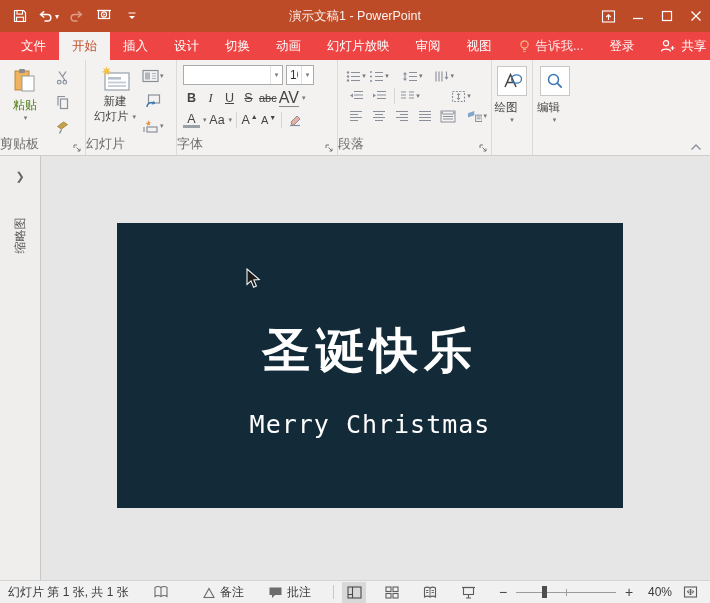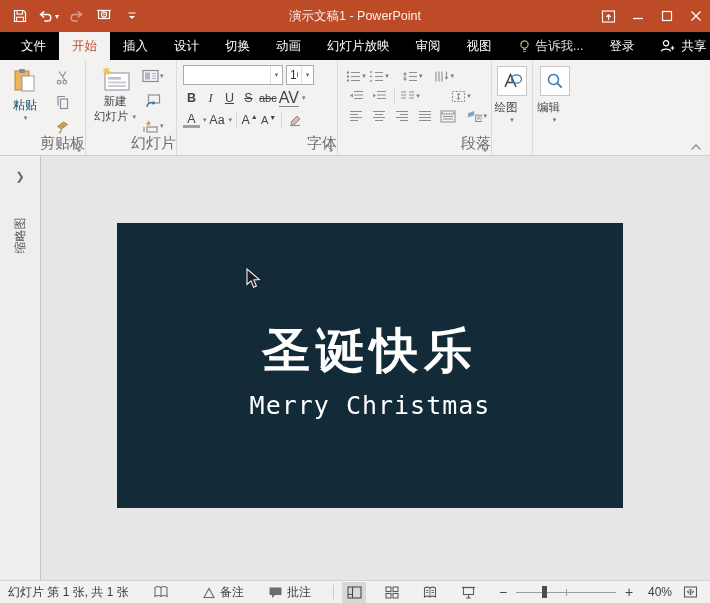--- a/index.html
+++ b/index.html
@@ -11,39 +11,39 @@
   .titlebar { height:32px; background:#BE4B28; display:flex; align-items:center; position:relative; flex:0 0 32px; }
   .qat { display:flex; align-items:center; gap:4px; padding-left:8px; z-index:2; }
   .qat-btn { height:26px; min-width:24px; display:flex; align-items:center; justify-content:center; color:#fff; }
   .qat-btn.dim { opacity:.45; }
   .caret { font-size:8px; color:#fff; margin-left:1px; }
   .win-title { position:absolute; left:0; right:0; text-align:center; font-size:12.5px; color:rgba(255,255,255,.92); }
   .win-controls { margin-left:auto; display:flex; height:100%; z-index:2; }
   .win-btn { width:29px; height:100%; display:flex; align-items:center; justify-content:center; color:#fff; }
 
   
-  .tabrow { height:28px; background:#000000; display:flex; align-items:stretch; padding-left:8px; flex:0 0 28px; }
+  .tabrow { height:28px; background:#ef4444; display:flex; align-items:stretch; padding-left:8px; flex:0 0 28px; }
   .tab { display:flex; align-items:center; padding:0 13px; font-size:12.5px; color:#fff; white-space:nowrap; }
   .tab.selected { background:#F3F2F1; color:#BE4B28; }
   .tab.tellme { opacity:.85; gap:5px; }
   .tab.share { gap:5px; }
   .tab-spacer { flex:1; }
 
   
   .ribbon { height:96px; background:#F3F2F1; border-bottom:1px solid #CFCDCB; display:flex; position:relative; flex:0 0 96px; }
   .group { position:relative; height:100%; border-right:1px solid #DDDBD9; flex:0 0 auto; }
-  .group-label { position:absolute; bottom:2px; left:0; right:0; text-align:right; font-size:15px; color:#6e6e6e; white-space:nowrap; }
+  .group-label { position:absolute; bottom:2px; left:0; right:0; text-align:left; font-size:13px; color:#6e6e6e; white-space:nowrap; }
   .launcher { position:absolute; bottom:2px; right:3px; }
   .mini { display:flex; align-items:center; justify-content:center; height:20px; min-width:20px; }
   .dd { font-size:7px; color:#777; margin-left:1px; }
   .bigbtn { display:flex; flex-direction:column; align-items:center; font-size:11.5px; color:#444; }
 
   .g-clipboard { width:86px; }
   .paste { position:absolute; left:12px; top:7px; text-align:center; }
-  .paste .lbl { font-size:12px; color:#0c4a6e; margin-top:4px; }
+  .paste .lbl { font-size:12px; color:#4d7c0f; margin-top:4px; }
   .clip-col { position:absolute; left:52px; top:7px; display:flex; flex-direction:column; gap:5px; }
 
   .g-slides { width:91px; }
   .newslide { position:absolute; left:8px; top:6px; }
   .slides-col { position:absolute; left:56px; top:6px; display:flex; flex-direction:column; gap:5px; }
 
   .g-font { width:161px; padding:5px 4px 0 6px; }
   .combo { display:flex; align-items:center; background:#fff; border:1px solid #ABABAB; height:20px; }
   .combo input { border:0; outline:0; width:100%; height:100%; font-size:12px; padding:0 3px; font-family:inherit; color:#333; background:transparent; }
   .combo .arr { flex:0 0 12px; text-align:center; font-size:7px; color:#777; border-left:1px solid #E0E0E0; align-self:stretch; display:flex; align-items:center; justify-content:center; }
@@ -64,21 +64,21 @@
 
   
   .workarea { flex:1; display:flex; min-height:0; }
   .thumb-pane { width:41px; background:#EFEEED; border-right:1px solid #C8C6C4; display:flex; flex-direction:column; align-items:center; padding-top:14px; flex:0 0 41px; }
   .expand-chevron { color:#666; font-size:11px; font-weight:bold; }
   .vlabel-wrap { margin-top:22px; height:60px; width:16px; display:flex; align-items:center; justify-content:center; }
   .vlabel { transform:rotate(-90deg); white-space:nowrap; font-size:12px; color:#555; }
   .canvas { flex:1; position:relative; background:#E6E6E6; }
   .slide { position:absolute; left:76px; top:67px; width:506px; height:285px; background:#132A38; }
   .slide-cn { position:absolute; top:96px; left:0; right:0; text-align:center; color:#fff; font-size:48px; font-weight:bold; letter-spacing:6px; }
-  .slide-en { position:absolute; top:168px; left:0; right:0; text-align:center; color:#fff; font-size:25px;
+  .slide-en { position:absolute; top:187px; left:0; right:0; text-align:center; color:#fff; font-size:25px;
     font-family:"DejaVu Sans Mono","Liberation Mono",monospace; letter-spacing:1px; }
   .cursor { position:absolute; left:205px; top:112px; }
 
   
   .statusbar { height:23px; background:#F1F1F1; border-top:1px solid #D4D4D4; display:flex; align-items:center;
     font-size:12px; color:#3b3b3b; padding:0 8px; flex:0 0 23px;gap:8px; }
   .sb-item { display:flex; align-items:center; gap:4px; white-space:nowrap; }
   .sb-right { margin-left:auto; display:flex; align-items:center; }
   .viewbtn { width:24px; height:21px; display:flex; align-items:center; justify-content:center; }
   .viewbtn.selected { background:#D8D8D8; }

